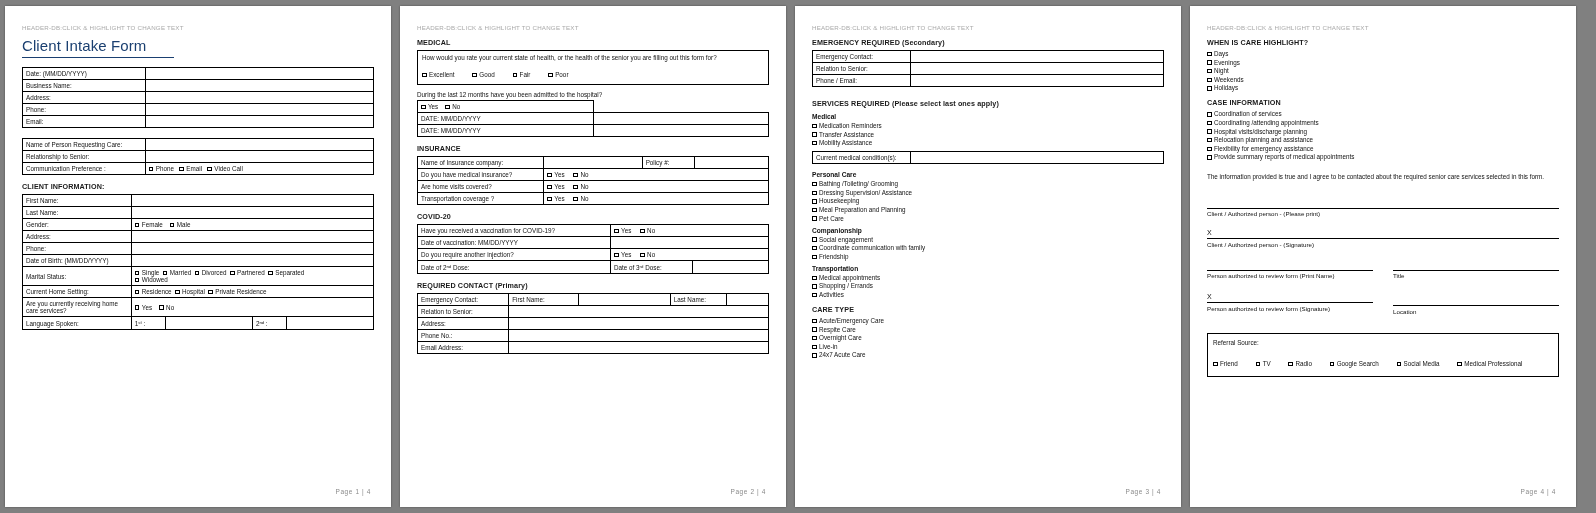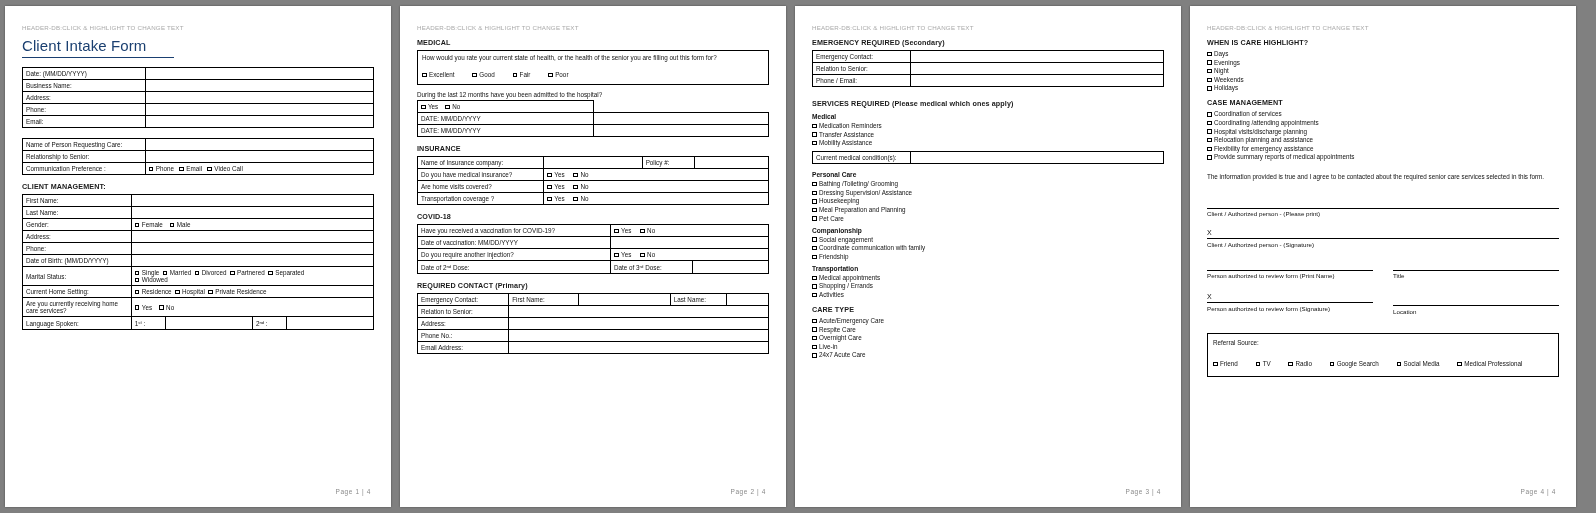--- a/index.html
+++ b/index.html
@@ -154,21 +154,21 @@
         <td class="lbl">Communication Preference :</td>
         <td>
           <span class="cb"><span class="box"></span><span>Phone</span></span>&nbsp;&nbsp;
           <span class="cb"><span class="box"></span><span>Email</span></span>&nbsp;&nbsp;
           <span class="cb"><span class="box"></span><span>Video Call</span></span>
         </td>
       </tr>
     </tbody>
       </table>
 
-    <div class="sec-title">CLIENT MANAGEMENT:</div>
+    <div class="sec-title">CLIENT INFORMATION:</div>
 
     <table class="grid">
       <tbody>
           <tr>
         <td class="lbl" style="width:31%">First Name:</td>
         <td></td>
       </tr>
       <tr>
         <td class="lbl">Last Name:</td>
         <td></td>
@@ -299,21 +299,21 @@
       <tr>
         <td>Transportation coverage ?</td>
         <td colspan="3">
           <span class="cb"><span class="box"></span><span>Yes</span></span>&nbsp;&nbsp;&nbsp;&nbsp;
           <span class="cb"><span class="box"></span><span>No</span></span>
         </td>
       </tr>
     </tbody>
       </table>
 
-    <div class="sec-title">COVID-18</div>
+    <div class="sec-title">COVID-20</div>
     <table class="grid">
       <tbody>
           <tr>
         <td style="width:55%">Have you received a vaccination for COVID-19?</td>
         <td>
           <span class="cb"><span class="box"></span><span>Yes</span></span>&nbsp;&nbsp;&nbsp;&nbsp;
           <span class="cb"><span class="box"></span><span>No</span></span>
         </td>
       </tr>
       <tr>
@@ -389,21 +389,21 @@
         <td>Relation to Senior:</td>
         <td></td>
       </tr>
       <tr>
         <td>Phone / Email:</td>
         <td></td>
       </tr>
     </tbody>
       </table>
 
-    <div class="sec-title" style="margin-top:12px">SERVICES REQUIRED (Please medical which ones apply)</div>
+    <div class="sec-title" style="margin-top:12px">SERVICES REQUIRED (Please select last ones apply)</div>
 
     <div class="sub-title">Medical</div>
     <div class="cb-list">
       <div class="cb"><span class="box"></span><span>Medication Reminders</span></div>
       <div class="cb"><span class="box"></span><span>Transfer Assistance</span></div>
       <div class="cb"><span class="box"></span><span>Mobility Assistance</span></div>
     </div>
 
     <table class="grid" style="margin-top:5px">
       <tbody>
@@ -454,21 +454,21 @@
 
     <div class="sec-title">WHEN IS CARE HIGHLIGHT?</div>
     <div class="cb-list">
       <div class="cb"><span class="box"></span><span>Days</span></div>
       <div class="cb"><span class="box"></span><span>Evenings</span></div>
       <div class="cb"><span class="box"></span><span>Night</span></div>
       <div class="cb"><span class="box"></span><span>Weekends</span></div>
       <div class="cb"><span class="box"></span><span>Holidays</span></div>
     </div>
 
-    <div class="sec-title">CASE MANAGEMENT</div>
+    <div class="sec-title">CASE INFORMATION</div>
     <div class="cb-list">
       <div class="cb"><span class="box"></span><span>Coordination of services</span></div>
       <div class="cb"><span class="box"></span><span>Coordinating /attending appointments</span></div>
       <div class="cb"><span class="box"></span><span>Hospital visits/discharge planning</span></div>
       <div class="cb"><span class="box"></span><span>Relocation planning  and assistance</span></div>
       <div class="cb"><span class="box"></span><span>Flexibility for emergency assistance</span></div>
       <div class="cb"><span class="box"></span><span>Provide summary reports of medical appointments</span></div>
     </div>
 
     <div class="para">The information provided is true and I agree to be contacted about the required senior care services selected in this form.</div>

